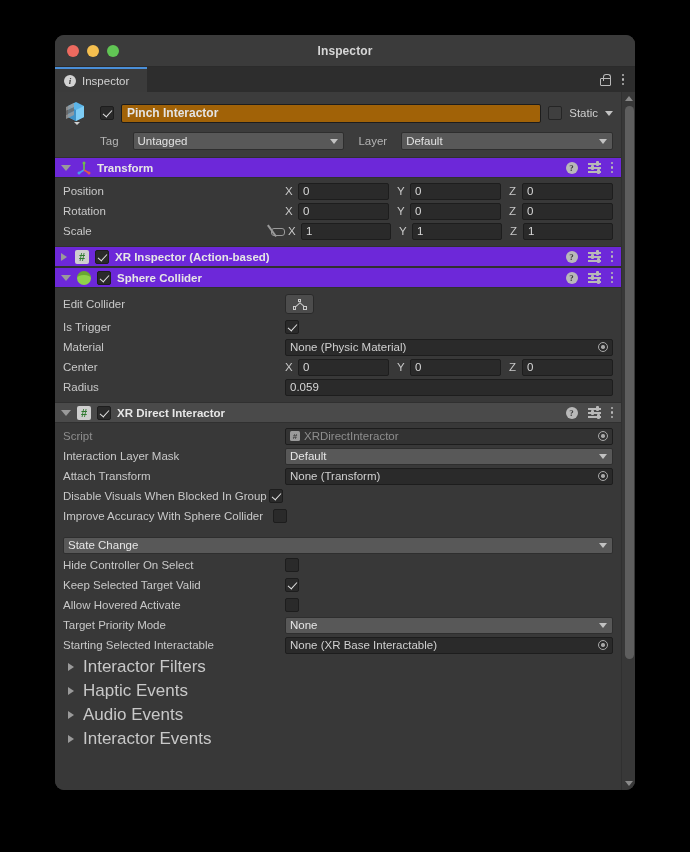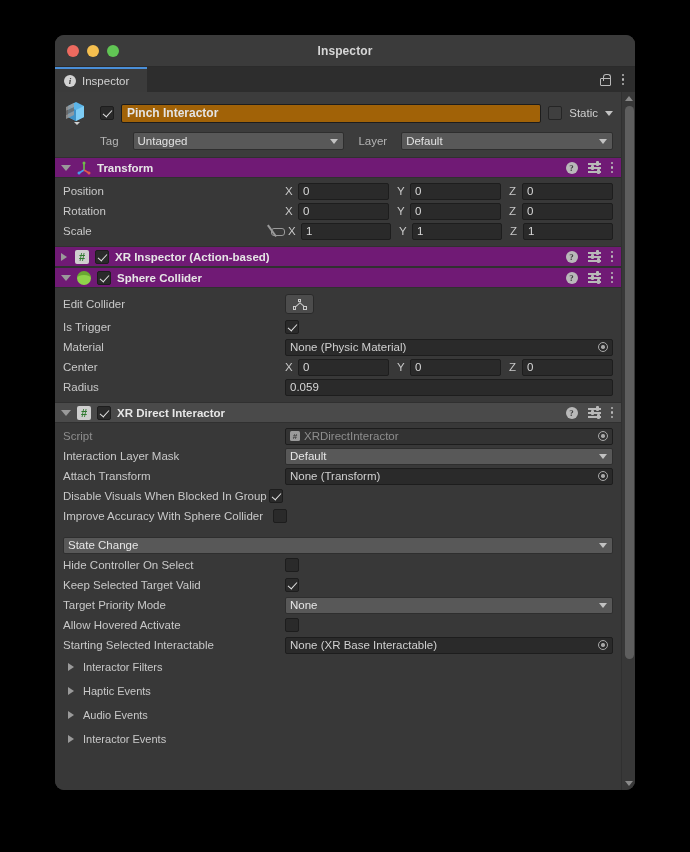--- a/index.html
+++ b/index.html
@@ -131,21 +131,21 @@
   .dd {
     height:18px; background:#585858; border:1px solid #2e2e2e; border-radius:2px;
     display:flex; align-items:center; padding:0 4px;
     font-size:11.5px; color:#e2e2e2; position:relative;
   }
   .dd .caret-dn { position:absolute; right:5px; }
   
   .cmp-head {
     height:21px; display:flex; align-items:center; gap:6px;
     padding:0 8px 0 6px;
-    background:#701a75;
+    background:#6d28d9;
     border-top:1px solid #303030; border-bottom:1px solid #303030;
   }
   .cmp-head.sel { background:#4a4a4a; }
   .foldout {
     width:0;height:0;flex:0 0 8px;
     border-top:4.5px solid transparent;border-bottom:4.5px solid transparent;
     border-left:6px solid #9a9a9a;
   }
   .foldout.open {
     border-left:5px solid transparent;border-right:5px solid transparent;
@@ -246,21 +246,21 @@
   .poly-ic i:nth-child(2){ right:0; bottom:0; }
   .poly-ic i:nth-child(3){ left:5.2px; top:0; }
   .poly-ic u {
     position:absolute; height:1.1px; background:#cacaca; display:block;
   }
   .poly-ic u:nth-child(4){ left:2px; top:5.5px; width:6px; transform:rotate(-42deg); }
   .poly-ic u:nth-child(5){ right:2px; top:5.5px; width:6px; transform:rotate(42deg); }
   .gap { height:9px; }
   .foldrow { display:flex; align-items:center; gap:7px; height:24px; padding-left:5px; }
   .foldrow .foldout { border-left-color:#9a9a9a; }
-  .foldrow span { font-size:11px; color:#c8c8c8; }
+  .foldrow span { font-size:17px; color:#c8c8c8; }
 </style>
 </head>
 <body>
 
 <div class="window">
 
   <div class="titlebar">
     <div class="lights">
       <div class="light l-close"></div>
       <div class="light l-min"></div>
@@ -527,29 +527,29 @@
         </div>
         <div class="row">
           <span class="lbl">Hide Controller On Select</span>
           <span class="chk"></span>
         </div>
         <div class="row">
           <span class="lbl">Keep Selected Target Valid</span>
           <span class="chk on"></span>
         </div>
         <div class="row">
+          <span class="lbl">Allow Hovered Activate</span>
+          <span class="chk"></span>
+        </div>
+        <div class="row">
           <span class="lbl">Target Priority Mode</span>
           <span class="ddfield">
             <span>None</span>
             <span class="caret-dn"></span>
           </span>
-        </div>
-        <div class="row">
-          <span class="lbl">Allow Hovered Activate</span>
-          <span class="chk"></span>
         </div>
         <div class="row">
           <span class="lbl">Starting Selected Interactable</span>
           <span class="objfield">
             <span>None (XR Base Interactable)</span>
             <span class="dot-ic"></span>
           </span>
         </div>
 
         <div class="foldrow">

